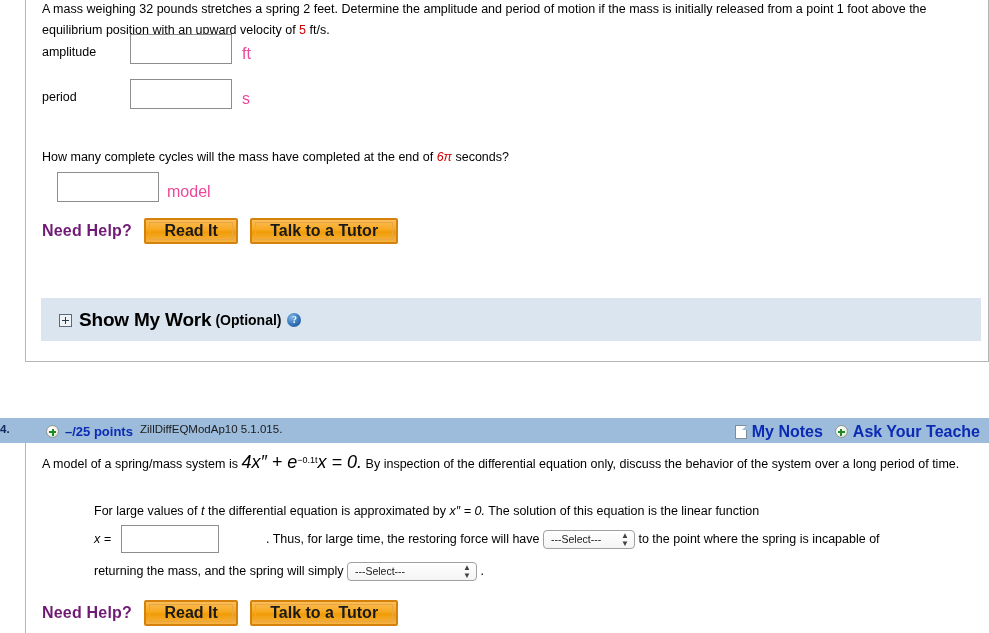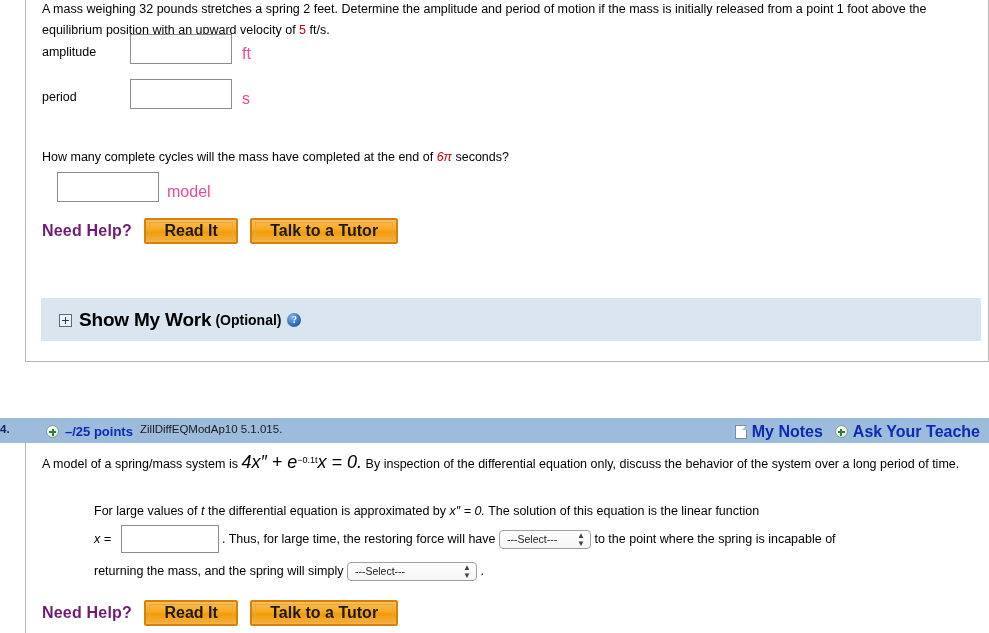--- a/index.html
+++ b/index.html
@@ -386,21 +386,21 @@
       <span>A model of a spring/mass system is </span><span class="eq ital">4x″ + e</span><sup>−0.1t</sup><span class="eq ital">x = 0.</span><span>  By inspection of the differential equation only, discuss the behavior of the system over a long period of time.</span>
     </div>
 
     <div class="indent-block qtext" style="top:58px;">
       <span>For large values of </span><span class="ital">t</span><span> the differential equation is approximated by  </span><span class="ital">x″ = 0.</span><span>  The solution of this equation is the linear function</span>
     </div>
 
     <div class="indent-block qtext" style="top:82px;">
       <span class="ital" style="vertical-align:middle;">x =</span>
       <input class="inline-box" style="margin-left: 6px;" value="">
-      <span style="vertical-align:middle;">.  Thus, for large time, the restoring force will have</span>
+      <span style="vertical-align:middle;margin-left:44px;">.  Thus, for large time, the restoring force will have</span>
       <span class="sel sel-narrow"><span>---Select---</span><span class="arrows">
             <i>▲</i>
             <i>▼</i>
           </span></span>
       <span style="vertical-align:middle;text-align:center;">to the point where the spring is incapable of</span>
     </div>
 
     <div class="indent-block qtext" style="top:118px;">
       <span style="vertical-align:middle;margin-top:40px;">returning the mass, and the spring will simply</span>
       <span class="sel sel-wide"><span>---Select---</span><span class="arrows">

